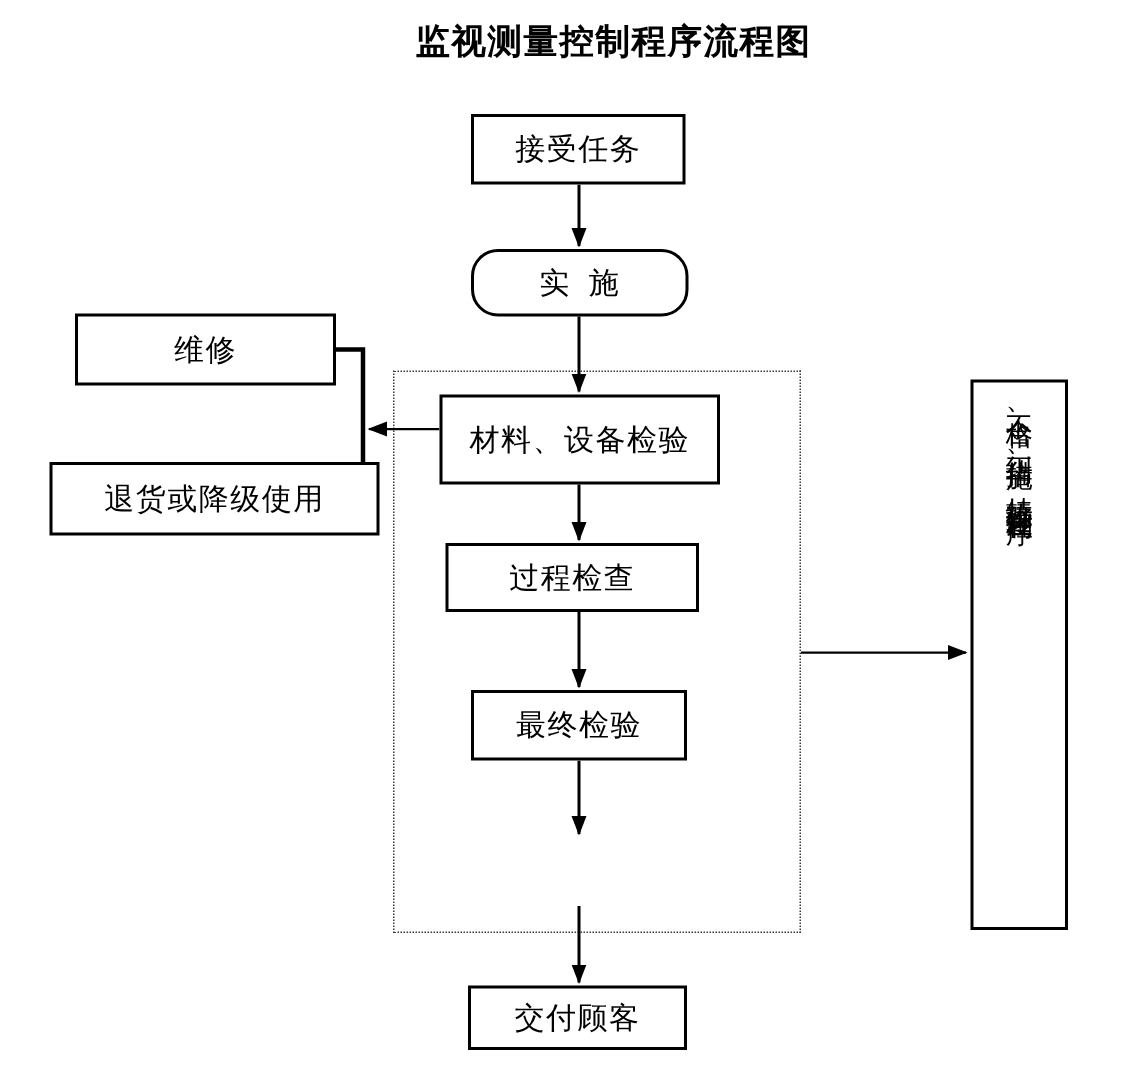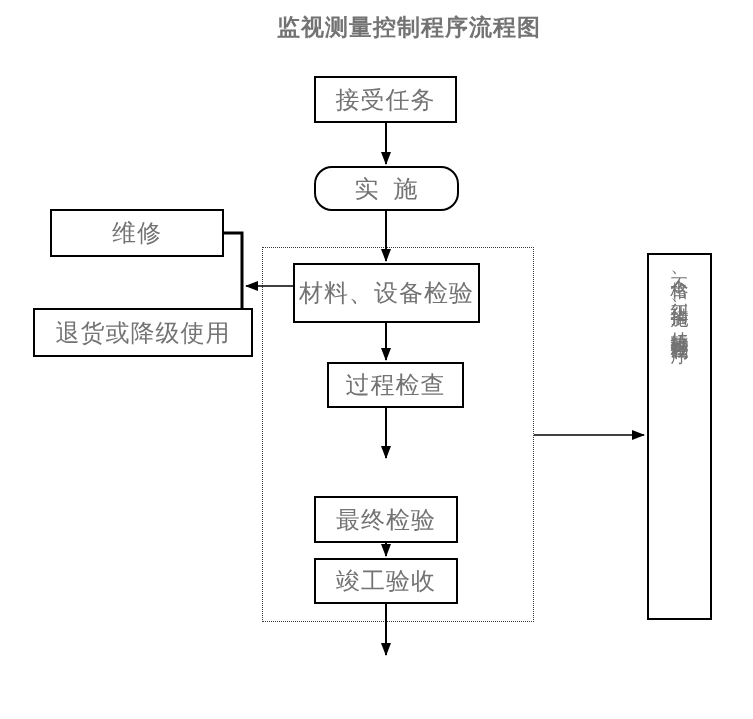--- a/index.html
+++ b/index.html
@@ -6,21 +6,21 @@
     margin: 0;
     padding: 0;
     background: #ffffff;
   }
   .canvas {
     position: relative;
     width: 753px;
     height: 719px;
     background: #ffffff;
     font-family: "Liberation Serif", serif;
-    color: #737373;
+    color: #000000;
     overflow: hidden;
   }
   .title {
     position: absolute;
     left: 0;
     top: 12px;
     width: 818px; 
     text-align: center;
     font-size: 23px;
     font-weight: bold;
@@ -46,30 +46,30 @@
     background: transparent;
   }
   .node {
     position: absolute;
     box-sizing: border-box;
     border: 2px solid #000000;
     background: #ffffff;
     display: flex;
     align-items: center;
     justify-content: center;
-    font-size: 24px;
+    font-size: 20px;
     letter-spacing: 1px;
     z-index: 2;
     white-space: pre;
   }
   .n-accept     { left: 314px; top: 76px;  width: 143px; height: 47px; }
   .n-impl       { left: 314px; top: 166px; width: 145px; height: 45px; border-radius: 18px; }
   .n-material   { left: 293px; top: 263px; width: 187px; height: 60px; }
-  .n-process    { left: 327px; top: 362px; width: 137px; height: 46px; }
-  .n-final      { left: 314px; top: 460px; width: 144px; height: 47px; margin-top: 36px; }
+  .n-process    { left: 297px; top: 362px; width: 169px; height: 46px; }
+  .n-final      { left: 314px; top: 460px; width: 144px; height: 47px; }
   .n-completion { left: 314px; top: 558px; width: 144px; height: 46px; }
   .n-deliver    { left: 312px; top: 657px; width: 146px; height: 43px; }
   .n-repair     { left: 50px;  top: 209px; width: 174px; height: 48px; }
   .n-return     { left: 33px;  top: 308px; width: 220px; height: 49px; }
   .n-rightpanel {
     left: 647px; top: 253px; width: 65px; height: 367px;
     writing-mode: vertical-rl;
     text-orientation: upright;
     font-size: 18px;
     letter-spacing: 2px;
@@ -110,22 +110,22 @@
   <div class="node n-accept">接受任务</div>
 
   <div class="node n-impl">实  施</div>
 
   <div class="node n-material">材料、设备检验</div>
 
   <div class="node n-process">过程检查</div>
 
   <div class="node n-final">最终检验</div>
 
-  <div class="node n-completion">竣工验收</div>
 
+  <div class="node n-deliver">交付顾客</div>
 
   <div class="node n-repair">维修</div>
 
   <div class="node n-return">退货或降级使用</div>
 
   <div class="node n-rightpanel">不合格、纠正措施、持续改进控制程序</div>
 
 </div>
 
 </body></html>

